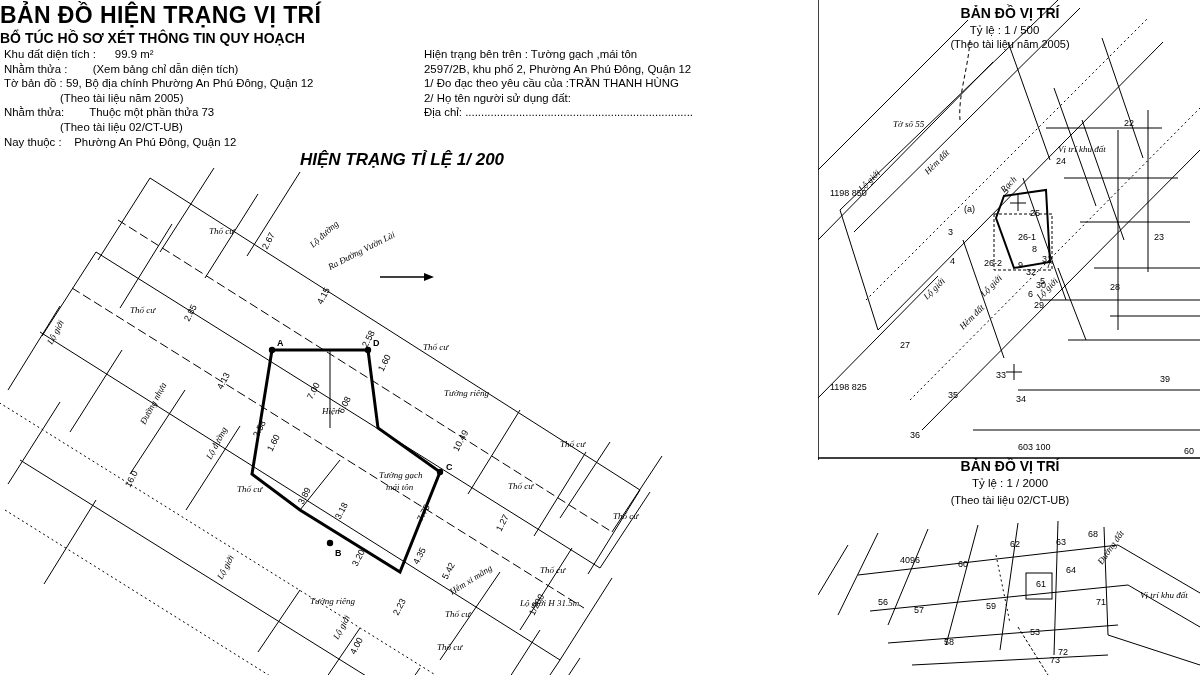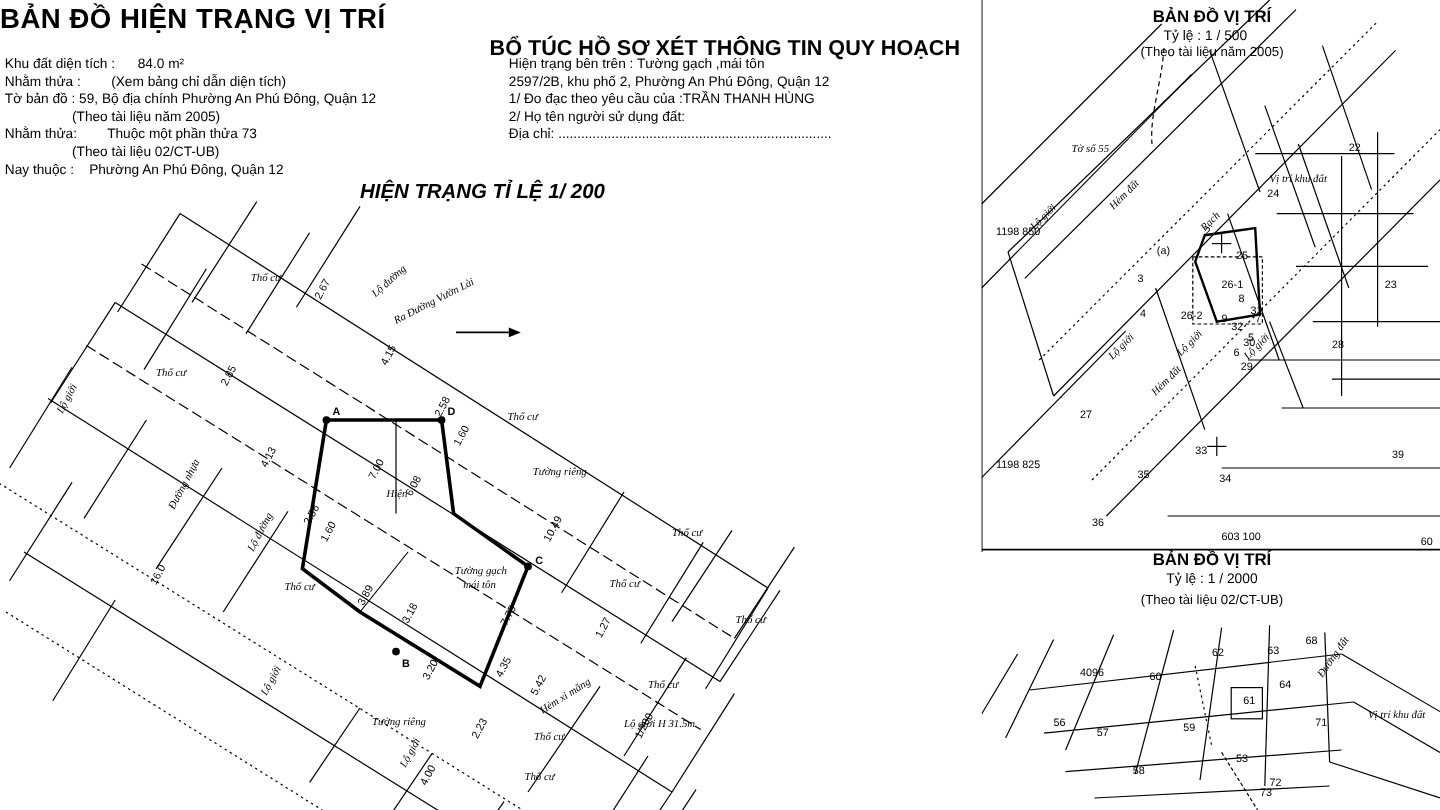--- a/index.html
+++ b/index.html
@@ -9,21 +9,21 @@
     font-family:"Liberation Sans", sans-serif;
     color:#000;
     position:relative;
     overflow:hidden;
   }
   .abs{position:absolute;}
   #root{position:relative;width:1200px;height:675px;}
 
   
   #main-title{left:0;top:2px;width:800px;font-size:23px;font-weight:bold;text-align:left;letter-spacing:.4px;}
-  #main-sub{left:0;top:30px;width:800px;font-size:18px;font-weight:bold;text-align:right;}
+  #main-sub{left:0;top:30px;width:800px;font-size:14px;font-weight:bold;text-align:left;}
 
   .infoL{font-size:11.4px;line-height:14.6px;}
   #info-left{left:4px;top:47px;width:420px;}
   #info-right{left:424px;top:47px;width:380px;font-size:11.4px;line-height:14.6px;}
   #scale-note{left:300px;top:150px;font-size:17px;font-weight:bold;font-style:italic;}
 
   
   #r1-title{left:820px;top:5px;width:380px;font-size:14px;font-weight:bold;text-align:center;}
   #r1-scale{left:820px;top:24px;width:369px;font-size:11.5px;text-align:center;}
   #r1-note{left:820px;top:38px;width:380px;font-size:11px;text-align:center;}
@@ -38,21 +38,21 @@
 </style>
 </head>
 <body>
 
 <div id="root">
 
   <div id="main-title" class="abs">BẢN ĐỒ HIỆN TRẠNG VỊ TRÍ</div>
   <div id="main-sub" class="abs">BỔ TÚC HỒ SƠ XÉT THÔNG TIN QUY HOẠCH</div>
 
   <div id="info-left" class="abs infoL">
-    <div style="white-space:pre">Khu đất diện tích :      84.0 m²</div>
+    <div style="white-space:pre">Khu đất diện tích :      99.9 m²</div>
     <div style="white-space:pre">Nhằm thửa :        (Xem bảng chỉ dẫn diện tích)</div>
     <div style="white-space:pre">Tờ bản đồ : 59, Bộ địa chính Phường An Phú Đông, Quận 12</div>
     <div style="white-space:pre;padding-left:56px">(Theo tài liệu năm 2005)</div>
     <div style="white-space:pre">Nhằm thửa:        Thuộc một phần thửa 73</div>
     <div style="white-space:pre;padding-left:56px">(Theo tài liệu 02/CT-UB)</div>
     <div style="white-space:pre">Nay thuộc :    Phường An Phú Đông, Quận 12</div>
   </div>
 
   <div id="info-right" class="abs">
     <div style="white-space:pre">Hiện trạng bên trên : Tường gạch ,mái tôn</div>

